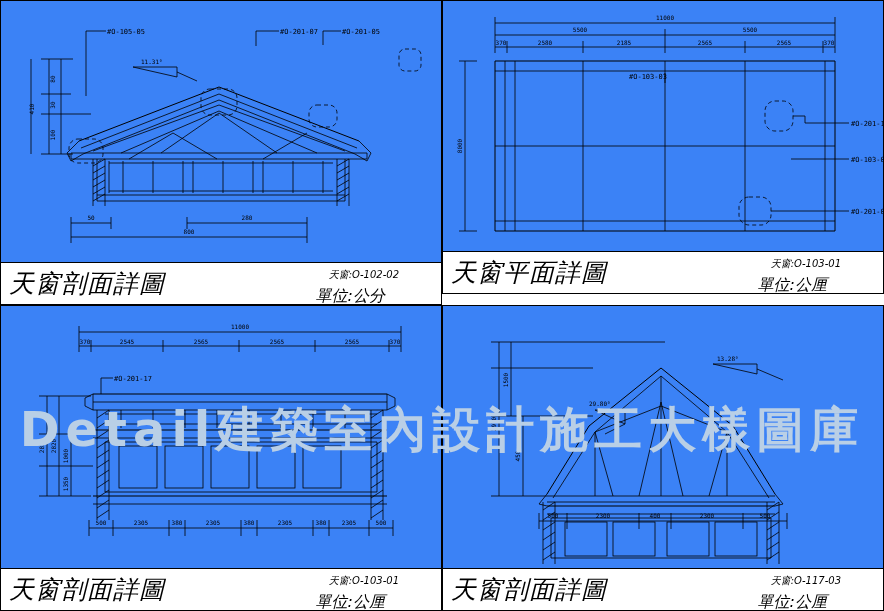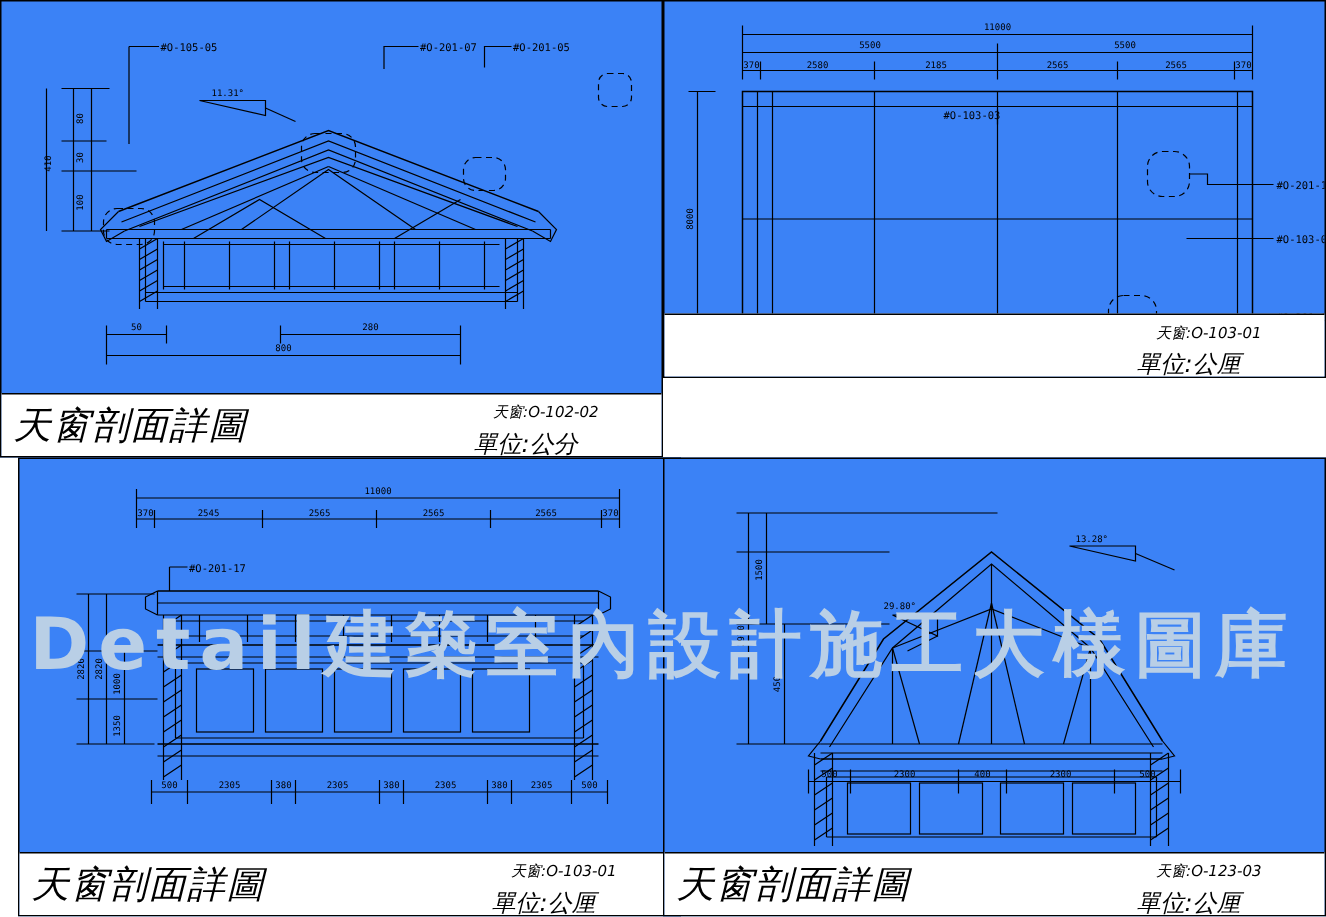--- a/index.html
+++ b/index.html
@@ -146,21 +146,21 @@
       </svg>
     </div>
 
     <div class="titleblk">
       <div class="tb-name">天窗剖面詳圖</div>
       <div class="tb-code">天窗:O-102-02</div>
       <div class="tb-unit">單位:公分</div>
     </div>
   </div>
 
-  <div class="panel" style="left:442px;top:0;width:442px;height:252px;">
+  <div class="panel" style="left:442px;top:0;width:442px;height:294px;">
     <div class="drawarea">
       <svg width="442" height="263" viewBox="0 0 442 263">
         <g stroke="#000" fill="none" stroke-width="0.8">
 
           <g>
             <path d="M52 22 L392 22"></path>
             <path d="M52 34 L222 34"></path>
             <path d="M222 34 L392 34"></path>
             <path d="M52 46 L392 46"></path>
             <path d="M52 16 L52 52"></path>
@@ -219,26 +219,27 @@
         <text class="dimv" x="19" y="145" transform="rotate(-90 19 145)" text-anchor="middle">8000</text>
 
         <text class="lbl" x="186" y="78">#O-103-03</text>
         <text class="lbl" x="408" y="125">#O-201-12</text>
         <text class="lbl" x="408" y="161">#O-103-02</text>
         <text class="lbl" x="408" y="213">#O-201-08</text>
       </svg>
     </div>
 
     <div class="titleblk">
+      <div class="tb-name">天窗平面詳圖</div>
       <div class="tb-code">天窗:O-103-01</div>
       <div class="tb-unit">單位:公厘</div>
     </div>
   </div>
 
-  <div class="panel" style="left:12px;top:305px;width:442px;height:306px;">
+  <div class="panel" style="left:0;top:305px;width:442px;height:306px;">
     <div class="drawarea">
       <svg width="442" height="264" viewBox="0 0 442 264">
         <g stroke="#000" fill="none" stroke-width="0.8">
 
           <g>
             <path d="M78 26 L400 26"></path>
             <path d="M78 40 L400 40"></path>
             <path d="M78 20 L78 46"></path>
             <path d="M90 34 L90 46"></path>
             <path d="M162 34 L162 46"></path>
@@ -465,18 +466,18 @@
         <text class="dim" x="110" y="17" text-anchor="middle">500</text>
         <text class="dim" x="160" y="17" text-anchor="middle">2300</text>
         <text class="dim" x="212" y="17" text-anchor="middle">400</text>
         <text class="dim" x="264" y="17" text-anchor="middle">2300</text>
         <text class="dim" x="322" y="17" text-anchor="middle">500</text>
       </svg>
     </div>
 
     <div class="titleblk">
       <div class="tb-name">天窗剖面詳圖</div>
-      <div class="tb-code">天窗:O-123-03</div>
+      <div class="tb-code">天窗:O-117-03</div>
       <div class="tb-unit">單位:公厘</div>
     </div>
   </div>
 
 </div>
 
 </body></html>

